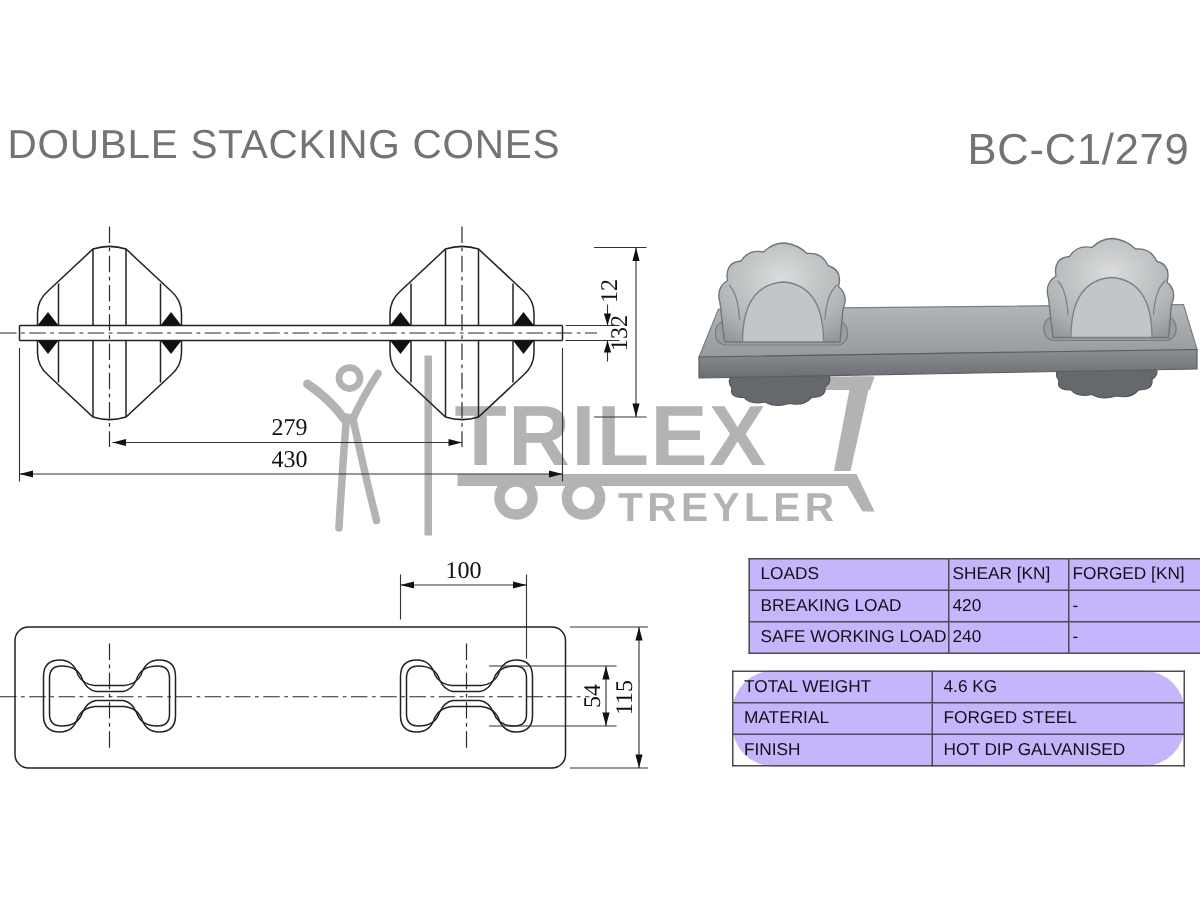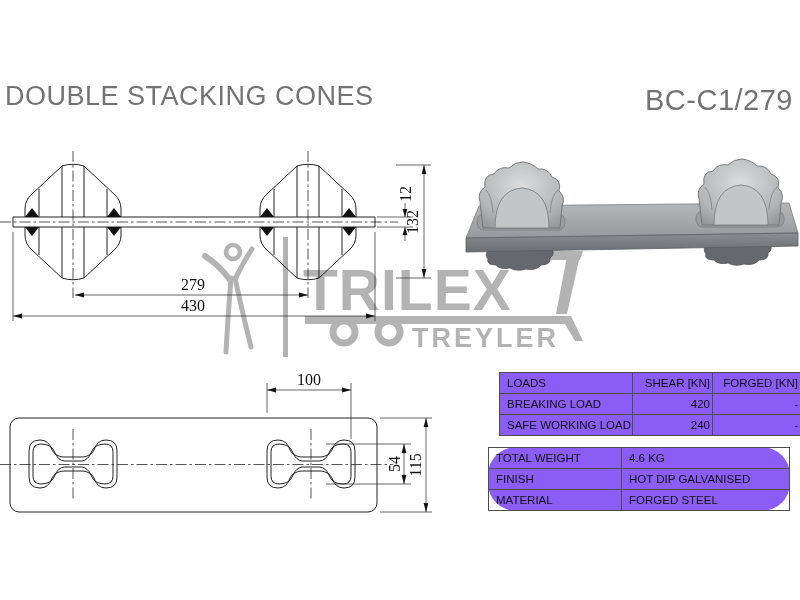--- a/index.html
+++ b/index.html
@@ -10,23 +10,23 @@
   svg{position:absolute;left:0;top:0;}
   .ln{stroke:#222;stroke-width:1;fill:none;}
   .cl{stroke:#2a2a2a;stroke-width:0.8;stroke-dasharray:11 3 2.5 3;fill:none;}
   .ext{stroke:#333;stroke-width:0.75;fill:none;}
   .dimln{stroke:#333;stroke-width:0.75;fill:none;}
   .arr{fill:#111;stroke:none;}
   .tri{fill:#111;stroke:none;}
   .dim{font-family:"Liberation Serif",serif;font-size:16px;fill:#111;}
   .logo-big{font-family:"Liberation Sans",sans-serif;font-weight:bold;font-size:57px;fill:#b3b3b3;letter-spacing:1px;}
   .logo-sub{font-family:"Liberation Sans",sans-serif;font-weight:bold;font-size:27px;fill:#b3b3b3;letter-spacing:3px;}
-  .spec-table{position:absolute;border-collapse:collapse;table-layout:fixed;font-family:"Liberation Sans",sans-serif;font-size:11.5px;color:#111;background:#8b5cf6;}
+  .spec-table{position:absolute;border-collapse:collapse;table-layout:fixed;font-family:"Liberation Sans",sans-serif;font-size:11.5px;color:#111;background:#c4b5fd;}
   .spec-table td,.spec-table th{border:1px solid #4c4c4c;height:20px;padding:0 7px;font-weight:normal;text-align:left;white-space:nowrap;overflow:hidden;}
-  .spec-table .c{text-align:right;padding:0 2px;}
+  .spec-table .c{text-align:left;padding:0 2px;}
   #loads-table{left:499px;top:372px;width:301px;}
   #specs-table{left:488px;top:447px;width:301px;border-radius:28px;}
 </style>
 </head>
 <body>
 
 <div id="page">
 
   <div id="title" class="hdr">DOUBLE STACKING CONES</div>
   <div id="partno" class="hdr">BC-C1/279</div>
@@ -207,23 +207,23 @@
     <colgroup>
         <col style="width:133px">
         <col style="width:168px">
       </colgroup>
     <tbody>
         <tr>
       <td>TOTAL WEIGHT</td>
       <td>4.6 KG</td>
     </tr>
     <tr>
+      <td>MATERIAL</td>
+      <td>FORGED STEEL</td>
+    </tr>
+    <tr>
       <td>FINISH</td>
       <td>HOT DIP GALVANISED</td>
     </tr>
-    <tr>
-      <td>MATERIAL</td>
-      <td>FORGED STEEL</td>
-    </tr>
   </tbody>
     </table>
 
 </div>
 
 </body></html>

